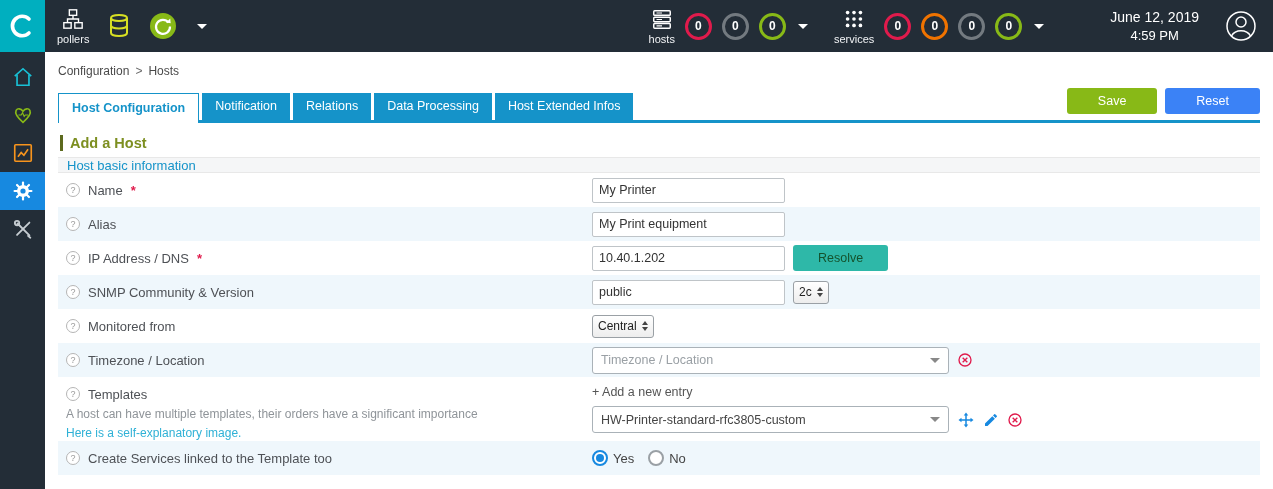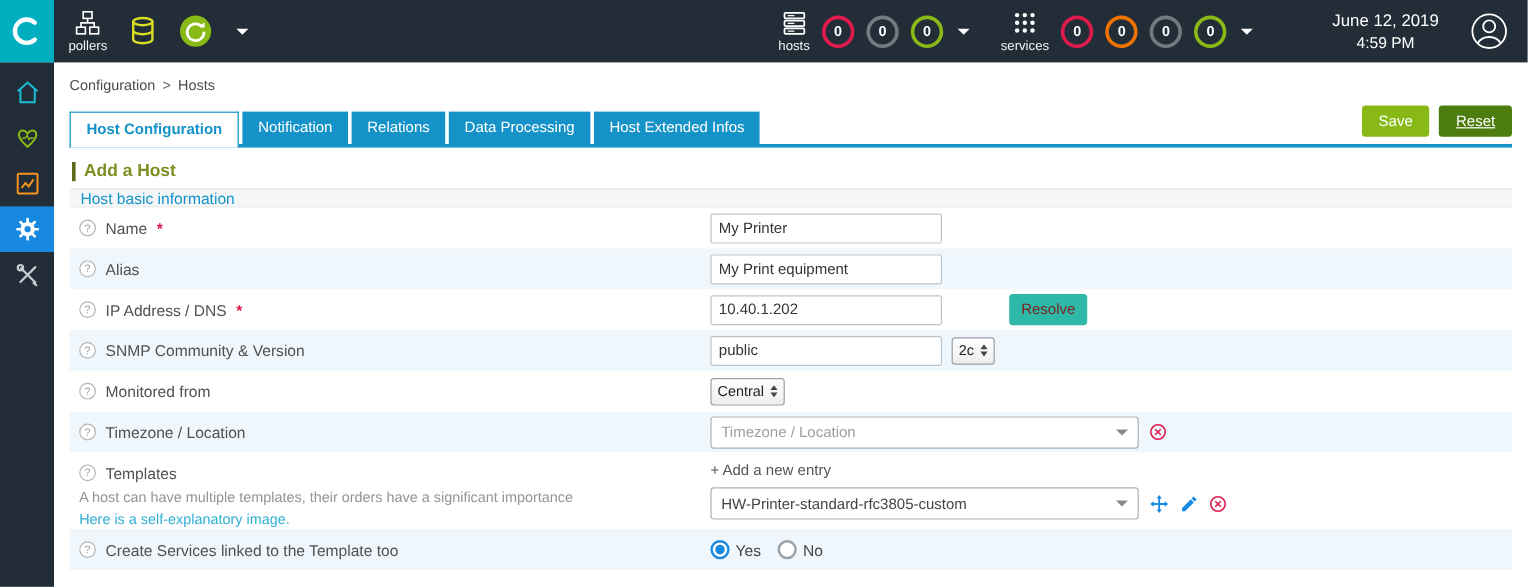--- a/index.html
+++ b/index.html
@@ -33,44 +33,44 @@
   .main { position:absolute; top:52px; left:45px; width:1228px; height:437px; background:#fff; padding:0 13px; }
   .breadcrumb { padding-top:12px; font-size:12px; color:#4a4a4a; }
   .breadcrumb .crumb { cursor:pointer; }
   .breadcrumb .sep { margin:0 6px; color:#6b6b6b; }
 
   .tabs-row { margin-top:10px; display:flex; justify-content:space-between; align-items:flex-end; border-bottom:3px solid #1593c9; }
   .tabs-strip { display:flex; align-items:flex-end; }
   .tab { height:27px; line-height:27px; padding:0 13px; background:#1593c9; color:#fff; font-size:12.5px; margin-right:3px; cursor:pointer; white-space:nowrap; }
   .tab.active { background:#fff; color:#1593c9; border:1px solid #1593c9; border-bottom:none; height:30px; line-height:29px; margin-bottom:-3px; font-weight:bold; }
   .action-buttons { display:flex; gap:8px; margin-bottom:6px; }
-  .btn { border:none; border-radius:3px; color:#fff; font-size:12.5px; padding:6px 14px; cursor:pointer; font-family:"Liberation Sans",sans-serif; }
+  .btn { border:none; border-radius:3px; color:#fff; font-size:12.5px; padding:6px 31px; cursor:pointer; font-family:"Liberation Sans",sans-serif; }
   .btn-save { background:#88b917; }
-  .btn-reset { background:#4d7c0f;text-decoration:underline; }
+  .btn-reset { background:#3b82f6; }
 
   .page-title { margin:12px 0 6px 2px; display:flex; align-items:center; gap:7px; }
   .page-title .bar { width:3px; height:16px; background:#5d6a1e; }
   .page-title .txt { color:#7d8f21; font-weight:bold; font-size:14.5px; }
 
   .section-header { height:16px; background:#f5f6f7; border-top:1px solid #e8e8e8; border-bottom:1px solid #e8e8e8; color:#1593c9; font-size:13px; display:flex; align-items:center; padding-left:9px; }
 
   .frow { display:flex; align-items:center; min-height:34px; background:#fff; }
   .frow.alt { background:#eff7fc; }
   .flabel { width:534px; flex-shrink:0; padding-left:8px; display:flex; align-items:center; gap:8px; font-size:13px; color:#4e5156; }
   .flabel.col { flex-direction:column; align-items:flex-start; gap:5px; padding-top:8px; }
   .lbl-line { display:flex; align-items:center; gap:8px; }
   .req { color:#e01b4c; font-weight:bold; }
   .help-icon { width:14px; height:14px; border-radius:50%; border:1px solid #b5b5b5; color:#9a9a9a; font-size:9px; display:flex; align-items:center; justify-content:center; flex-shrink:0; cursor:pointer; background:#fff; }
   .help-text { color:#8f9499; font-size:12px; }
   .help-link { color:#2fb1d6; font-size:12px; text-decoration:none; cursor:pointer; }
 
   .fvalue { display:flex; align-items:center; gap:8px; }
   .fvalue.col { flex-direction:column; align-items:flex-start; gap:7px; padding:8px 0; }
   .tinput { width:193px; height:25px; border:1px solid #bfc4c8; border-radius:2px; padding:3px 6px; font-size:12.5px; color:#333; font-family:"Liberation Sans",sans-serif; background:#fff; }
-  .btn-resolve { background:#2eb8a8; border:none; border-radius:3px; color:#7f1d1d; font-size:12.5px; padding:6px 10px; cursor:pointer; font-family:"Liberation Sans",sans-serif;margin-left:48px; }
+  .btn-resolve { background:#2eb8a8; border:none; border-radius:3px; color:#14532d; font-size:12.5px; padding:6px 25px; cursor:pointer; font-family:"Liberation Sans",sans-serif; }
 
   .mini-select { height:23px; border:1px solid #9aa0a5; border-radius:3px; background:linear-gradient(#ffffff,#ededed); display:flex; align-items:center; padding:0 5px; gap:5px; font-size:12px; color:#222; cursor:pointer; }
   .updown { display:flex; flex-direction:column; gap:2px; }
   .tri-up { width:0; height:0; border-left:3.5px solid transparent; border-right:3.5px solid transparent; border-bottom:4px solid #444; }
   .tri-dn { width:0; height:0; border-left:3.5px solid transparent; border-right:3.5px solid transparent; border-top:4px solid #444; }
 
   .select2 { width:357px; height:27px; border:1px solid #aab2b8; border-radius:3px; background:#fff; display:flex; align-items:center; justify-content:space-between; padding:0 8px; font-size:12.5px; cursor:pointer; }
   .s2-placeholder { color:#9aa0a5; }
   .s2-value { color:#444; }
   .s2-arrow { width:0; height:0; border-left:5px solid transparent; border-right:5px solid transparent; border-top:5px solid #888; }

